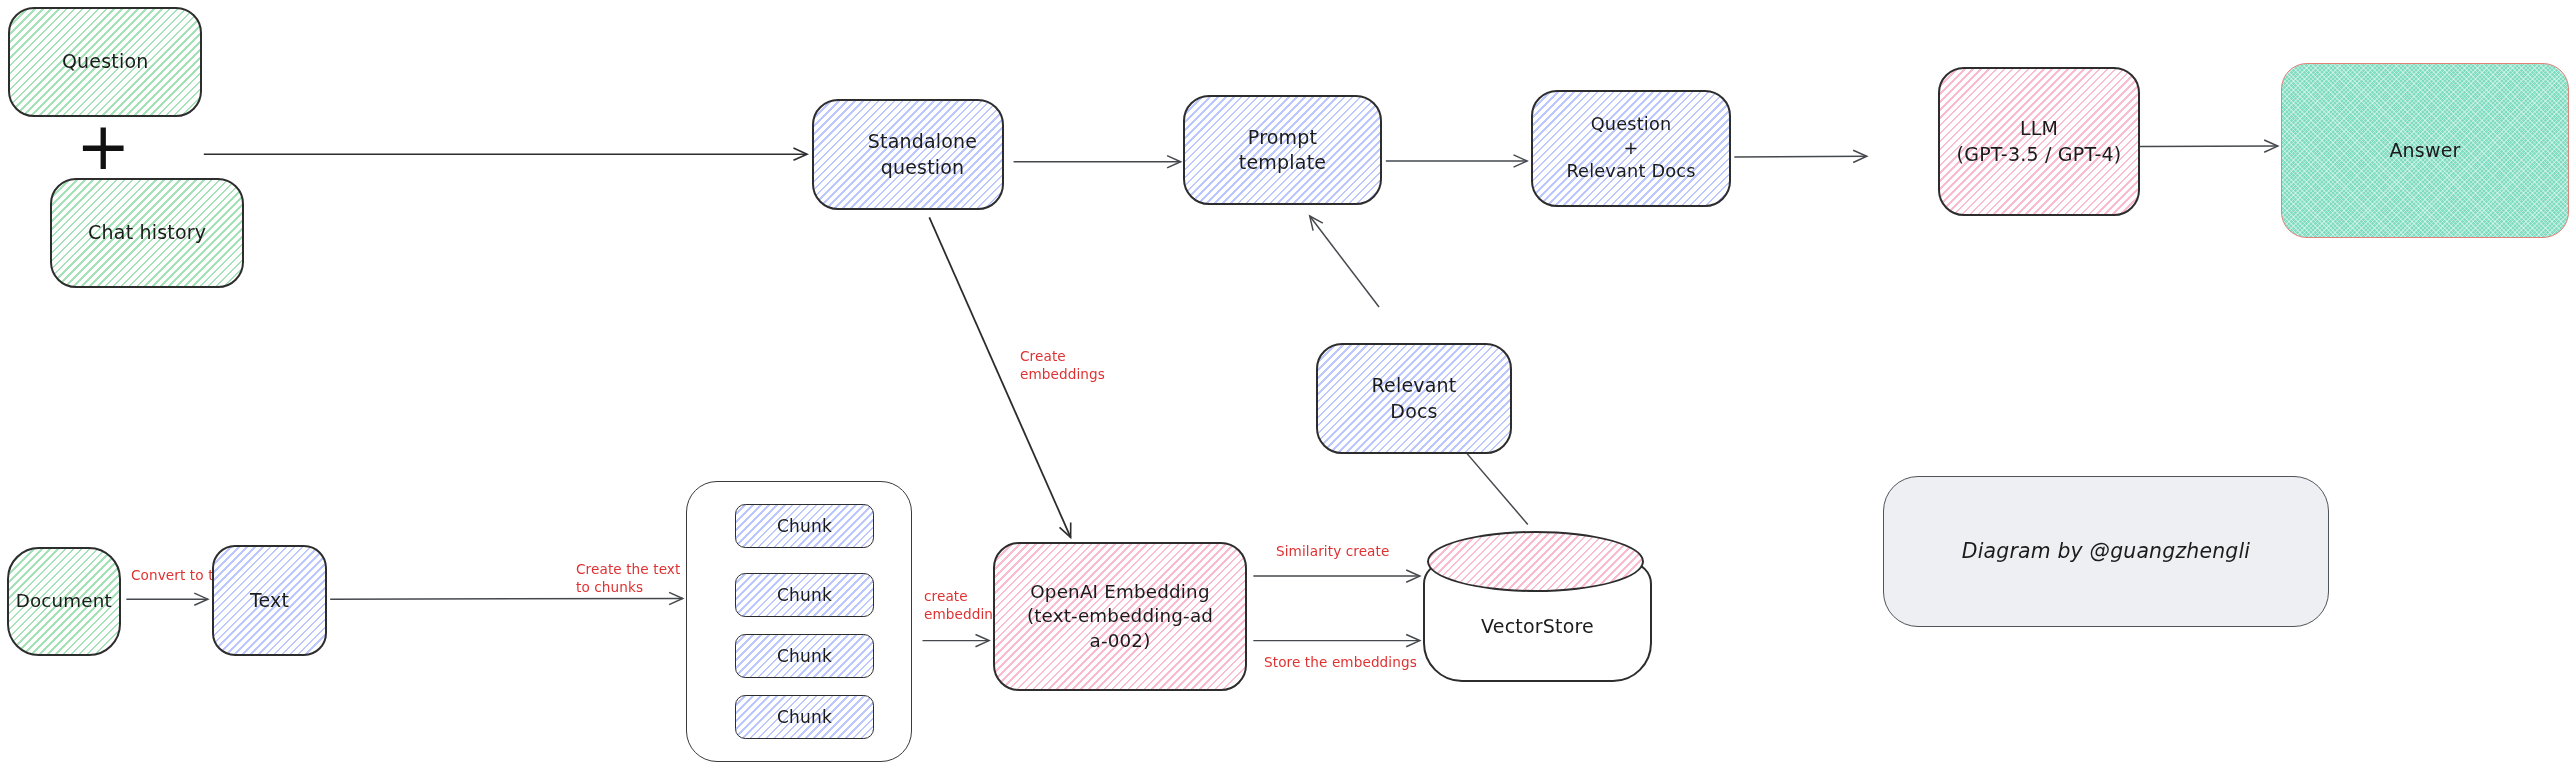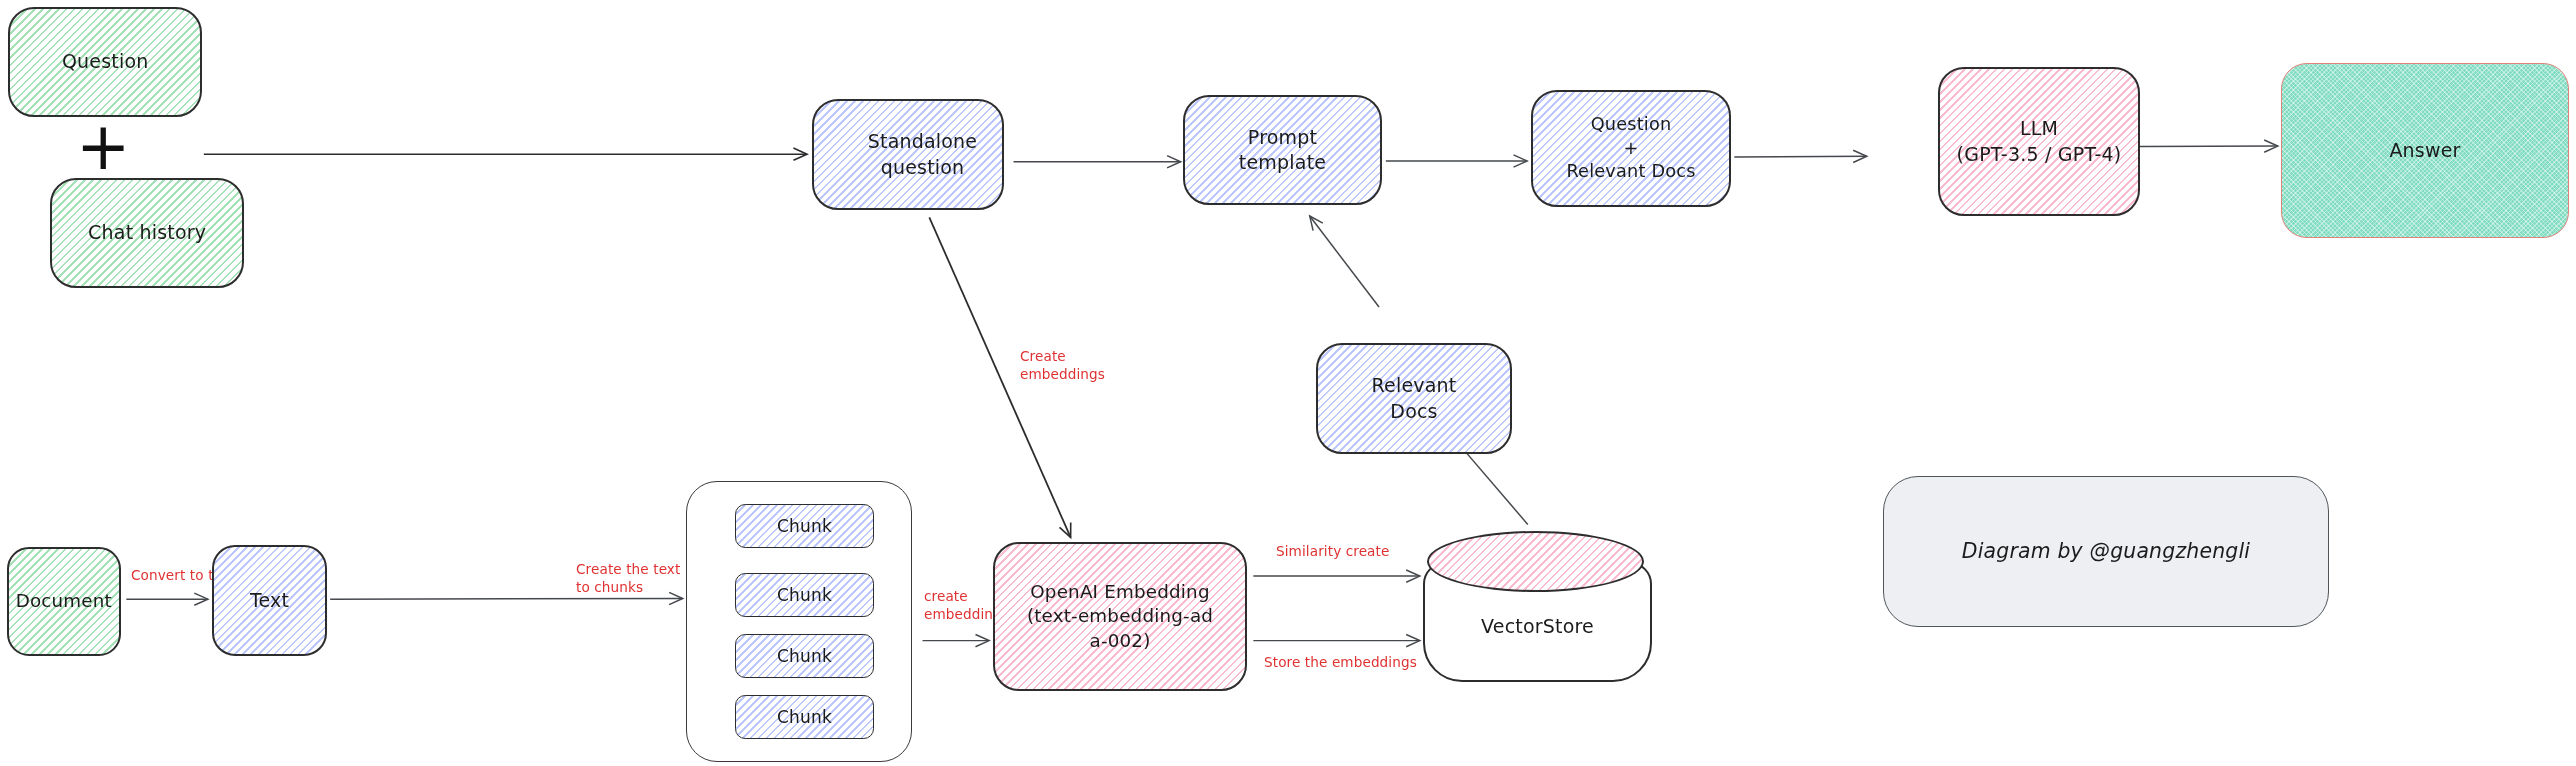--- a/index.html
+++ b/index.html
@@ -111,21 +111,21 @@
   <div class="node h-blue" style="left:1316px;top:316px;width:196px;height:111px;margin-top:27px;">
     <div>Relevant</div>
     <div>Docs</div>
   </div>
 
   <div class="rlabel" style="left:1020px;top:348px;">
     <div>Create</div>
     <div>embeddings</div>
   </div>
 
-  <div class="node h-green" style="left:6.8px;top:547px;width:114px;height:109px;font-size:18.3px;border-radius:22px;">
+  <div class="node h-green" style="left:6.8px;top:547px;width:114px;height:109px;font-size:18.3px;border-radius:32px;">
     <div>Document</div>
   </div>
 
   <div class="rlabel" style="left:131px;top:567px;">Convert to text</div>
 
   <div class="node h-blue" style="left:212px;top:545px;width:115px;height:111px;border-radius:23px;">
     <div>Text</div>
   </div>
 
   <div class="rlabel" style="left:576px;top:561px;">

